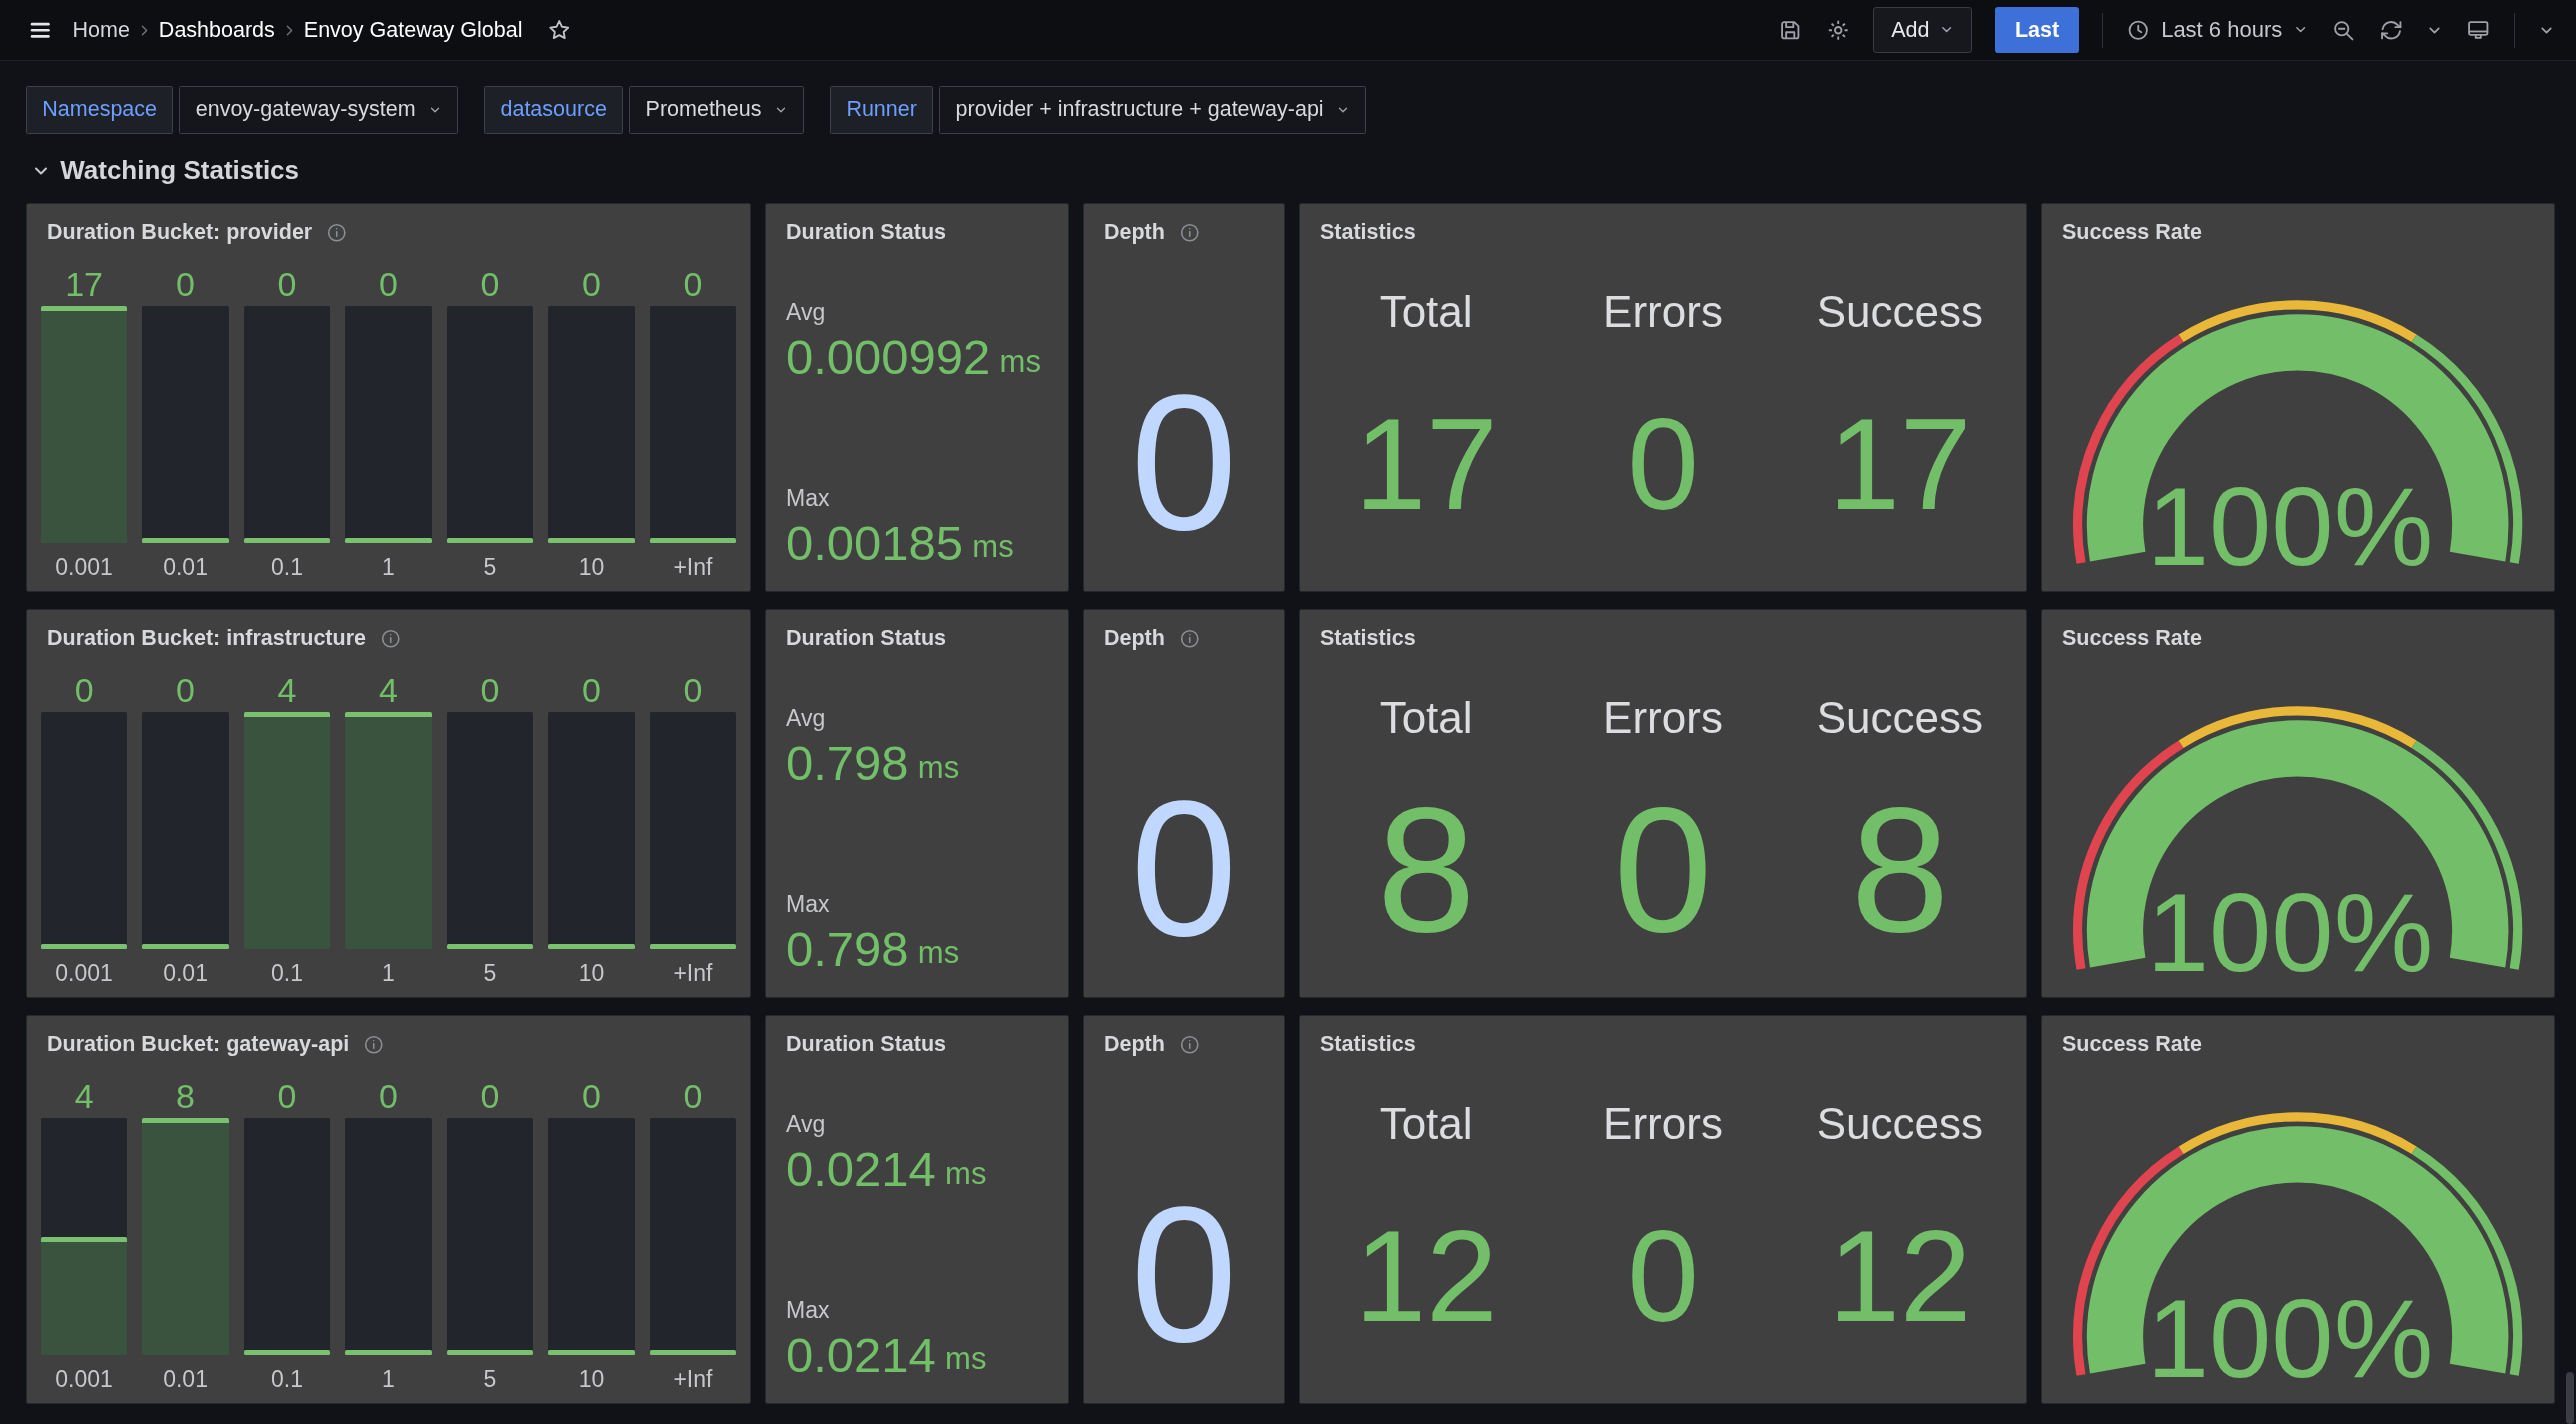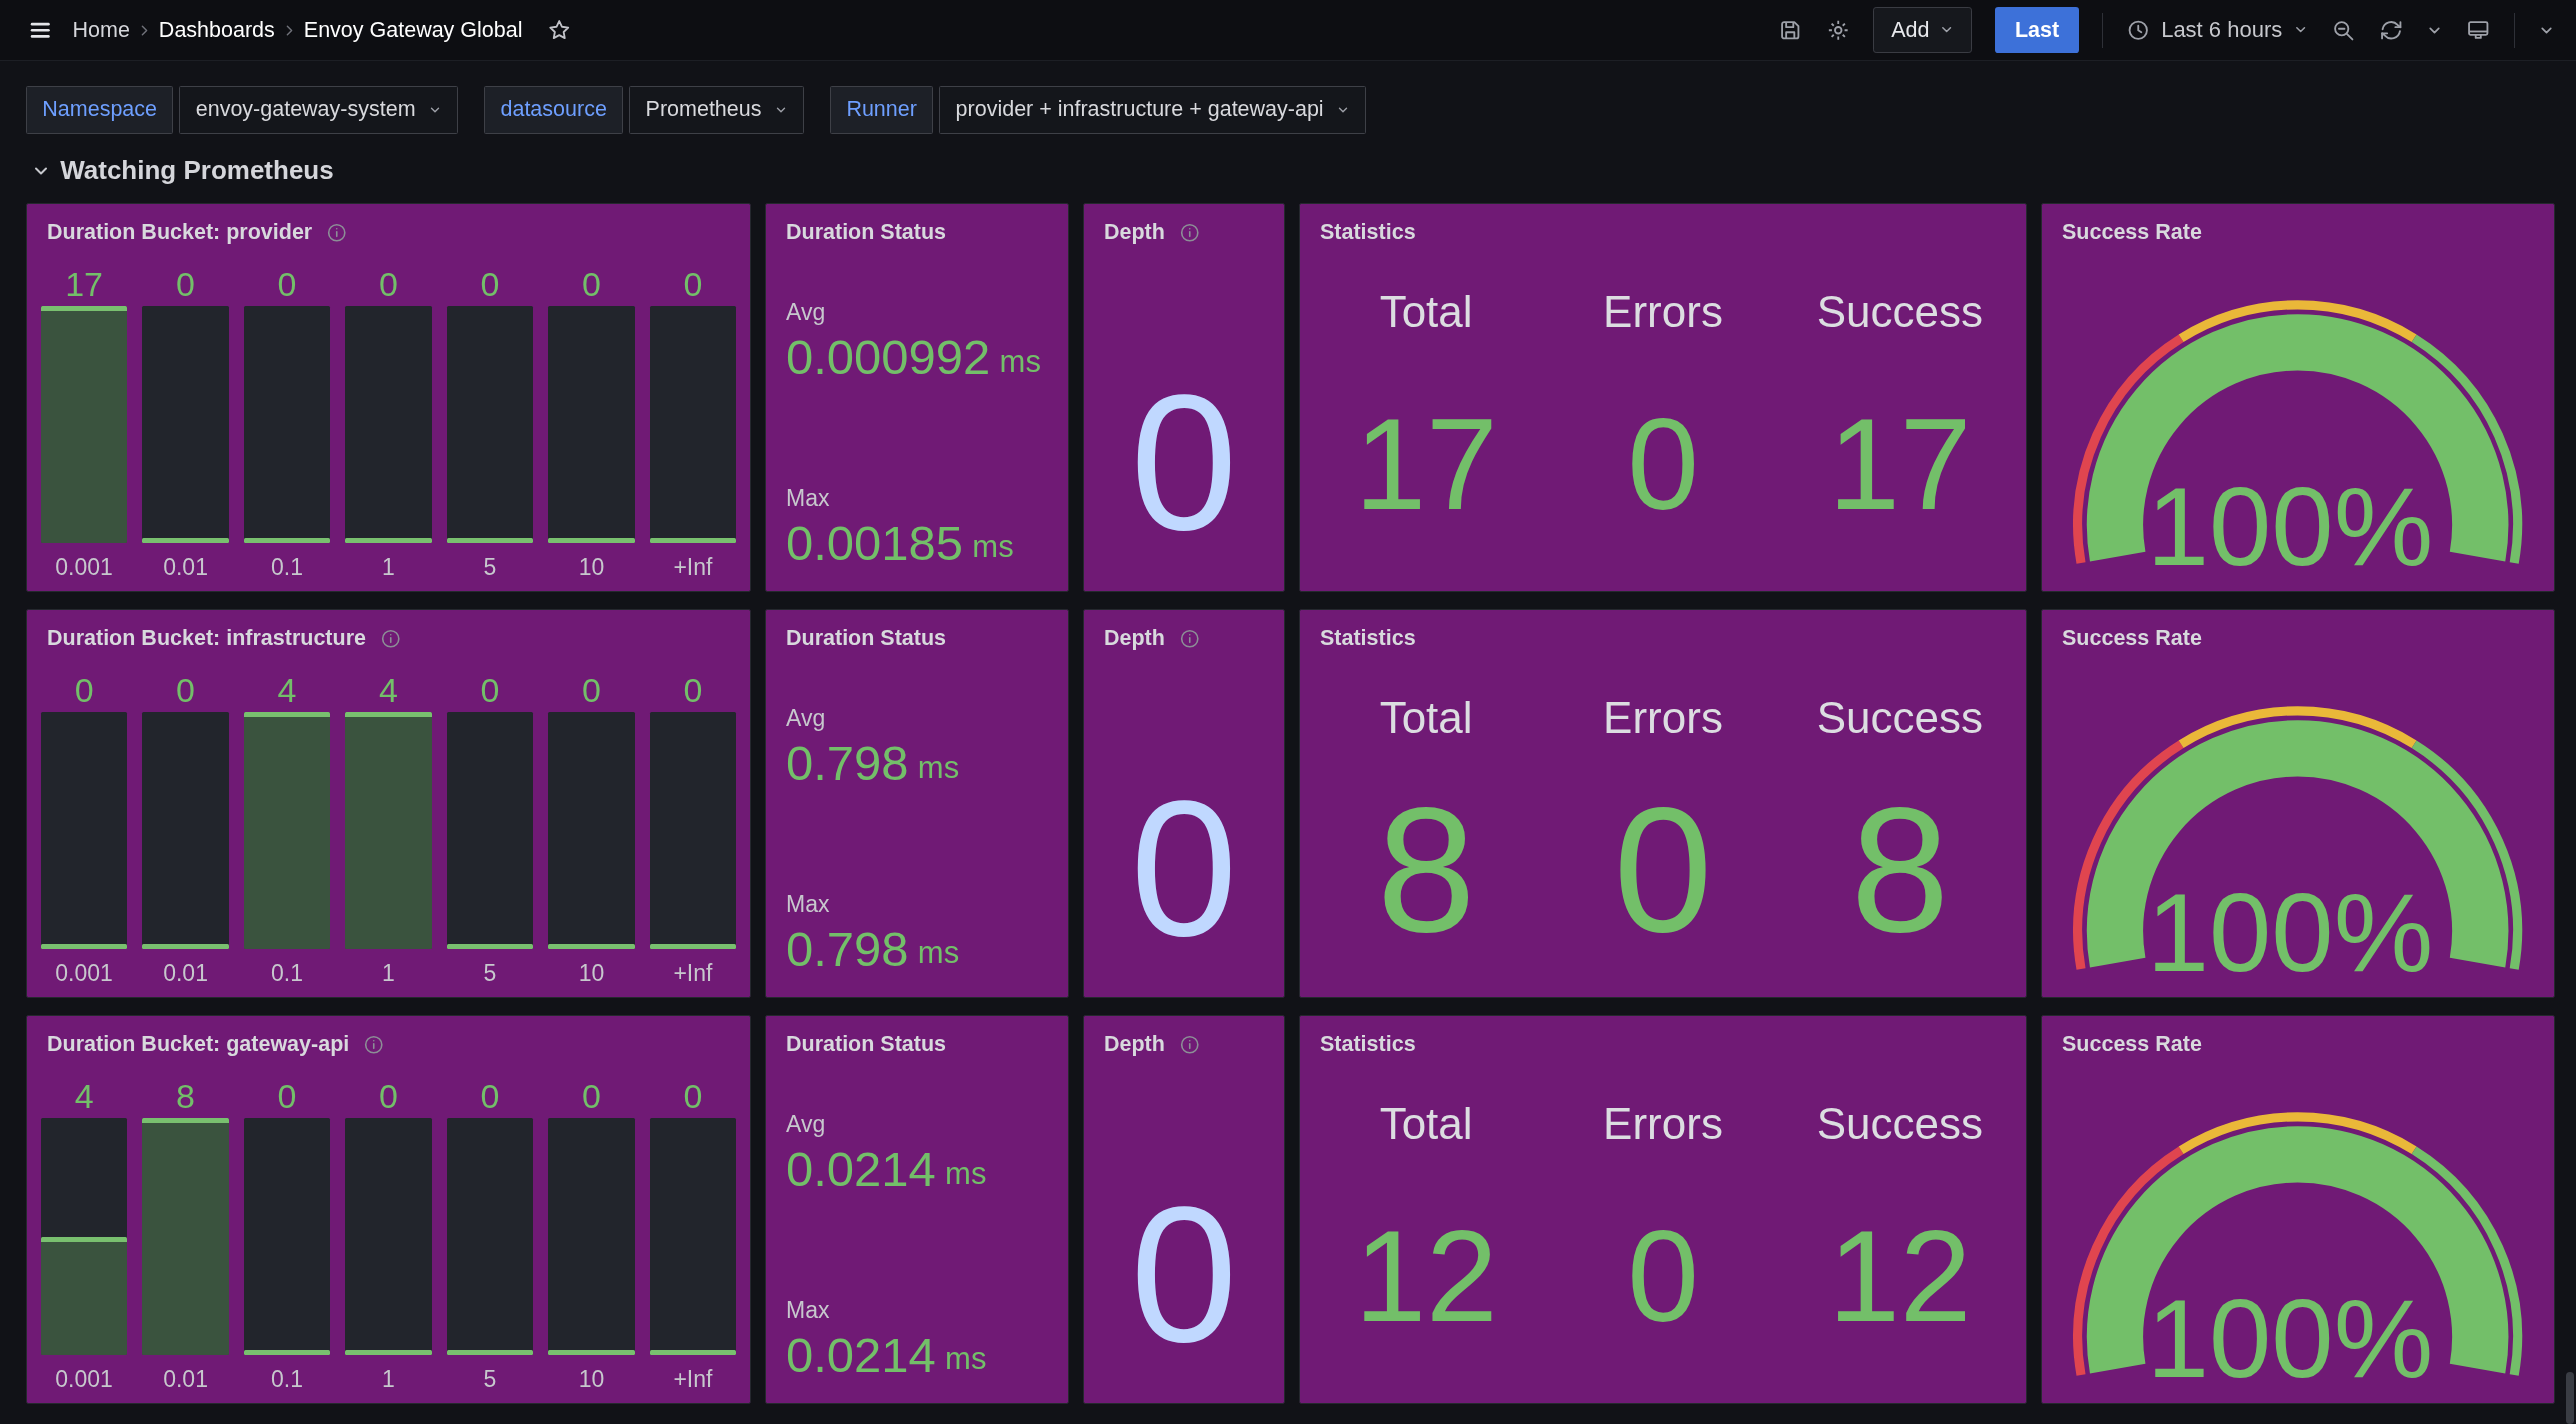--- a/index.html
+++ b/index.html
@@ -44,21 +44,21 @@
 
   
   .section-head { display:flex; align-items:center; gap:9.2px; margin:21.5px 0 0 31px;
                   color:#d5d6db; cursor:pointer; }
   .section-head svg { width:20px; height:20px; color:#c7c8cd; }
   .section-title { font-size:26px; font-weight:600; }
 
   
   .grid { display:grid; grid-template-columns:725px 304px 202px 728px 514px;
           column-gap:14px; row-gap:17px; margin:17px 21.5px 0 26px; }
-  .panel { position:relative; height:389px; background:#701a75; border:0.8px solid #25282e;
+  .panel { position:relative; height:389px; background:#404040; border:0.8px solid #25282e;
            border-radius:2.3px; overflow:hidden; }
   .p-head { position:absolute; top:0; left:0; right:0; height:46px; display:flex;
             align-items:center; gap:14px; padding:10.7px 0 0 20px; }
   .p-title { font-size:21.5px; font-weight:600; color:#d8d9dd; white-space:nowrap; }
   .info-ic { color:#8c8e96; display:flex; cursor:pointer; }
   .info-ic svg { width:21.5px; height:21.5px; }
 
   
   .bars { position:absolute; left:14px; right:14px; top:61px; bottom:7.7px; display:flex; gap:15.3px; }
   .bar { flex:1; display:flex; flex-direction:column; }
@@ -238,21 +238,21 @@
             <path d="M6 9l6 6 6-6"></path>
           </svg>
       </div>
     </div>
   </div>
 
   <div class="section-head">
     <svg viewBox="0 0 24 24" fill="none" stroke="currentColor" stroke-width="2.4" stroke-linecap="round" stroke-linejoin="round">
         <path d="M6 9l6 6 6-6"></path>
       </svg>
-    <span class="section-title">Watching Prometheus</span>
+    <span class="section-title">Watching Statistics</span>
   </div>
 
   <main class="grid">
 
     <section class="panel">
       <div class="p-head">
         <span class="p-title">Duration Bucket: provider</span>
         <span class="info-ic">
           <svg viewBox="0 0 24 24" fill="none" stroke="currentColor" stroke-width="1.8" stroke-linecap="round">
               <circle cx="12" cy="12" r="9"></circle>

